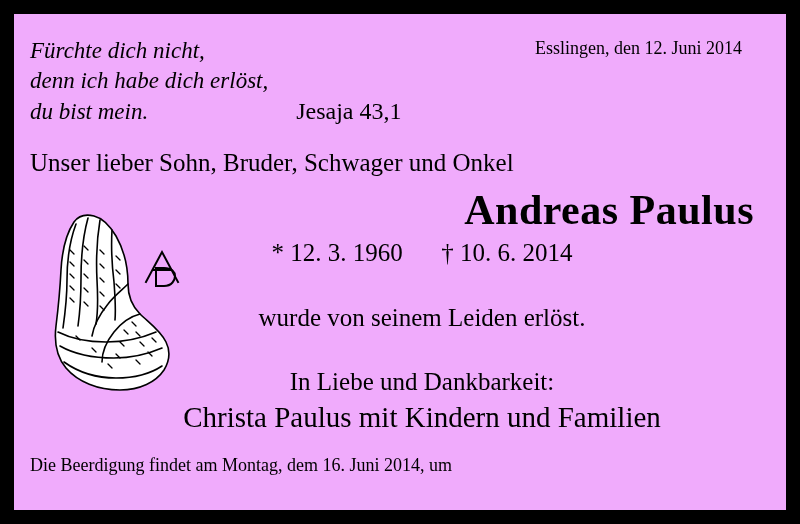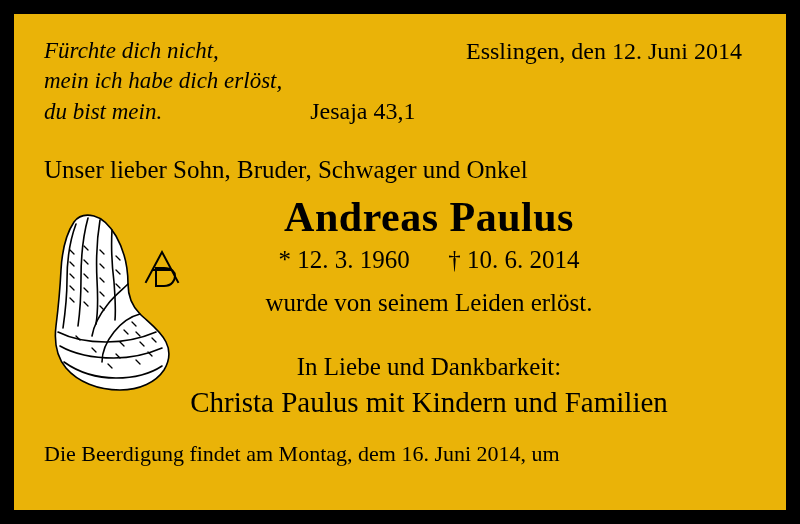--- a/index.html
+++ b/index.html
@@ -21,39 +21,39 @@
     height: 524px;
     background: #ffffff;
     border: 14px solid #000000;
     padding: 0;
   }
   .inner {
     position: relative;
     box-sizing: border-box;
     width: 100%;
     height: 100%;
-    background: #eab308;
-    padding: 22px 26px 14px 30px;
+    background: #f0abfc;
+    padding: 22px 26px 14px 16px;
   }
 
   
   .verse-row {
     display: flex;
     align-items: flex-start;
     justify-content: space-between;
   }
   .verse {
     font-style: italic;
     font-size: 23px;
     line-height: 1.32;
     white-space: nowrap;
   }
   .verse div { white-space: nowrap; }
   .place-date {
-    font-size: 24px;
+    font-size: 18px;
     padding-top: 2px;
     padding-right: 18px;
     white-space: nowrap;
     margin-left: 11px;
   }
   .verse-last-row {
     display: flex;
     align-items: baseline;
   }
   .verse-last {
@@ -64,64 +64,65 @@
   }
   .verse-ref {
     font-size: 24px;
     margin-left: 148px;
     white-space: nowrap;
   }
 
   
   .relation {
     font-size: 25px;
-    margin-top: 29px;
+    margin-top: 22px;
     white-space: nowrap;
   }
 
   
   .center-block {
     margin-top: 10px;
     text-align: center;
     padding-left: 60px;
     padding-right: 6px;
   }
   .name {
     font-size: 42px;
     font-weight: bold;
     letter-spacing: 0.5px;
     line-height: 1.1;
     white-space: nowrap;
+    text-align: right;
   }
   .dates {
     font-size: 25px;
     margin-top: 6px;
     white-space: nowrap;
   }
   .dates .sep { display: inline-block; width: 26px; }
   .erloest {
     font-size: 25px;
-    margin-top: 15px;
+    margin-top: 37px;
     white-space: nowrap;
   }
   .thanks {
     font-size: 25px;
     margin-top: 34px;
     line-height: 1.3;
     white-space: nowrap;
   }
   .family {
     font-size: 29px;
     line-height: 1.3;
     white-space: nowrap;
   }
 
   
   .funeral {
-    font-size: 22px;
+    font-size: 18px;
     line-height: 1.32;
     margin-top: 18px;
   }
   .funeral div { white-space: nowrap; }
 
   
   .hands {
     position: absolute;
     left: 22px;
     top: 196px;
@@ -138,21 +139,21 @@
 </style>
 </head>
 <body>
 
 <div class="obituary">
   <div class="inner">
 
     <div class="verse-row">
       <div class="verse">
         <div>Fürchte dich nicht,</div>
-        <div>mein ich habe dich erlöst,</div>
+        <div>denn ich habe dich erlöst,</div>
       </div>
       <div class="place-date">Esslingen, den 12. Juni 2014</div>
     </div>
 
     <div class="verse-last-row">
       <div class="verse-last">du bist mein.</div>
       <div class="verse-ref">Jesaja 43,1</div>
     </div>
 
     <div class="relation">Unser lieber Sohn, Bruder, Schwager und Onkel</div>

